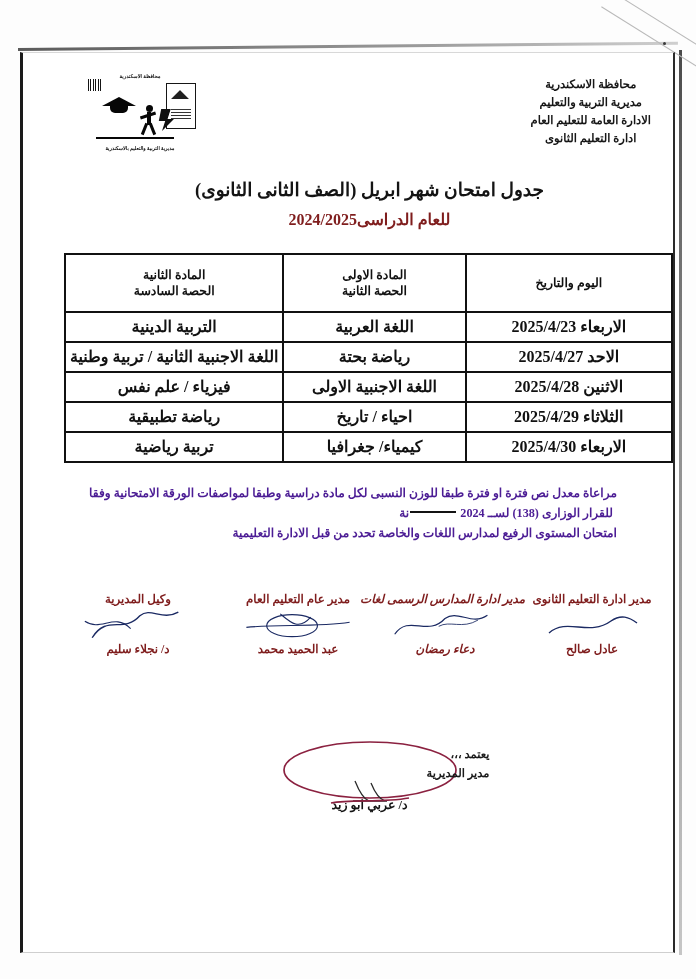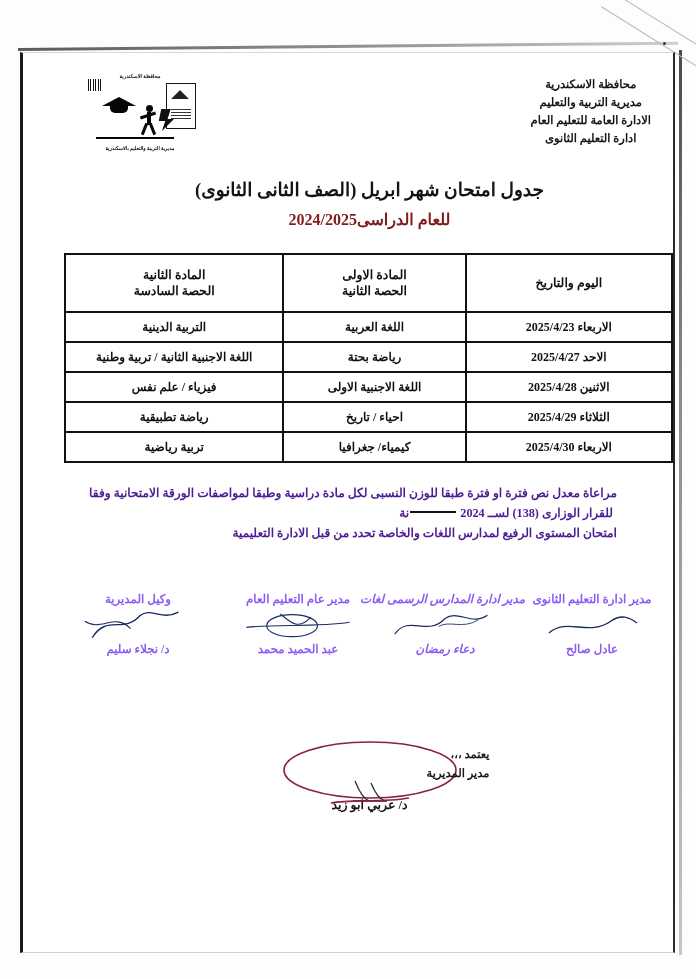--- a/index.html
+++ b/index.html
@@ -277,21 +277,21 @@
   table.exam-table th:last-child,
   table.exam-table td:last-child { border-left: none; }
   table.exam-table tr:last-child td { border-bottom: none; }
   table.exam-table thead th {
     height: 56px;
     font-size: 12.5px;
     line-height: 16px;
   }
   table.exam-table tbody td {
     height: 28px;
-    font-size: 12px;
+    font-size: 16px;
     line-height: 16px;
     margin-left: 25px;
   }
   .col-date { width: 34%; }
   .col-s1   { width: 30%; }
   .col-s2   { width: 36%; }
   .hdr-line2 { display: block; }
 
   
   .notes {
@@ -318,21 +318,21 @@
     position: relative;
     margin-top: 48px;
     height: 96px;
   }
   .sign-cell {
     position: absolute;
     top: 0;
     text-align: center;
     font-family: "Liberation Serif", "DejaVu Serif", serif;
     font-weight: bold;
-    color: #8b5cf6;
+    color: #7f1d1d;
   }
   .sign-title { font-size: 11.8px; line-height: 16px; white-space: nowrap; }
   .sign-name  { font-size: 11.8px; line-height: 16px; margin-top: 34px; white-space: nowrap; }
   .sign-scribble {
     position: absolute;
     left: 50%;
     top: 16px;
     transform: translateX(-50%);
     width: 110px;
     height: 34px;

